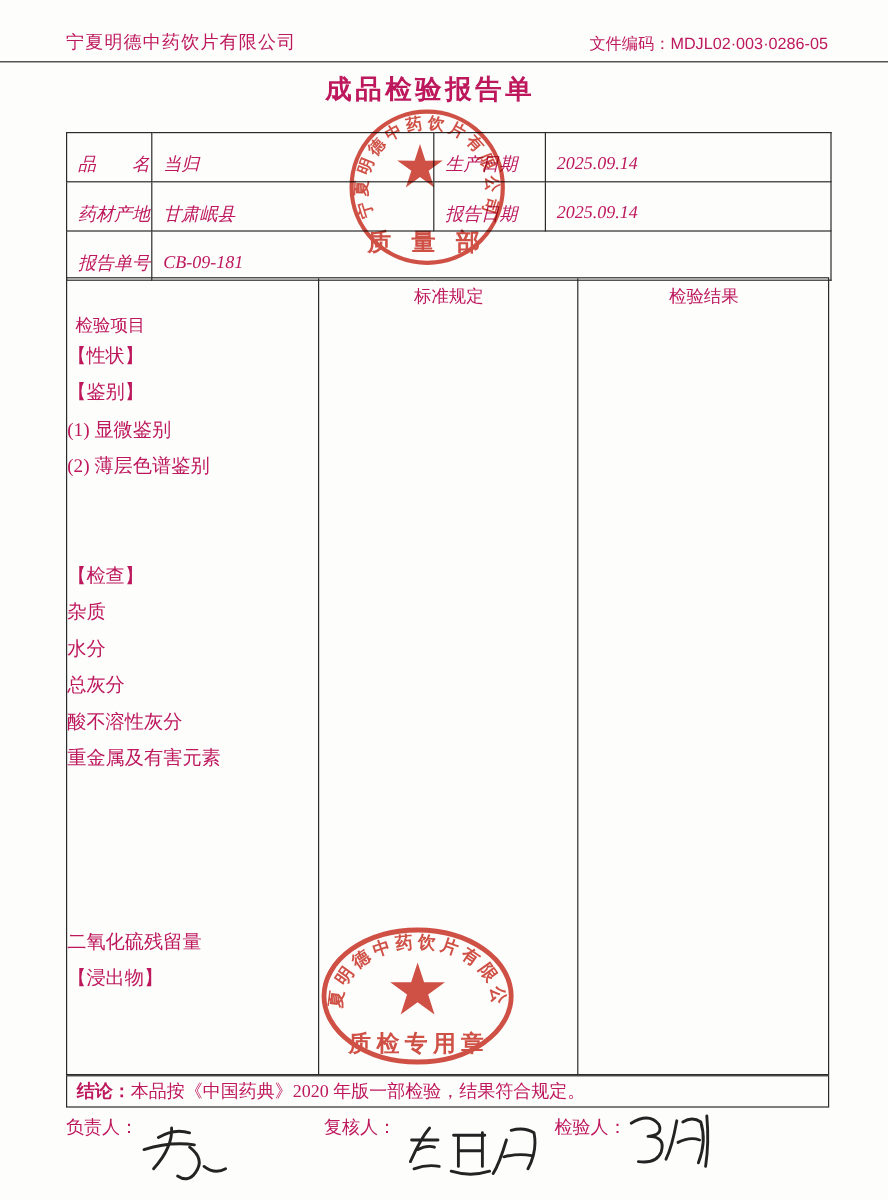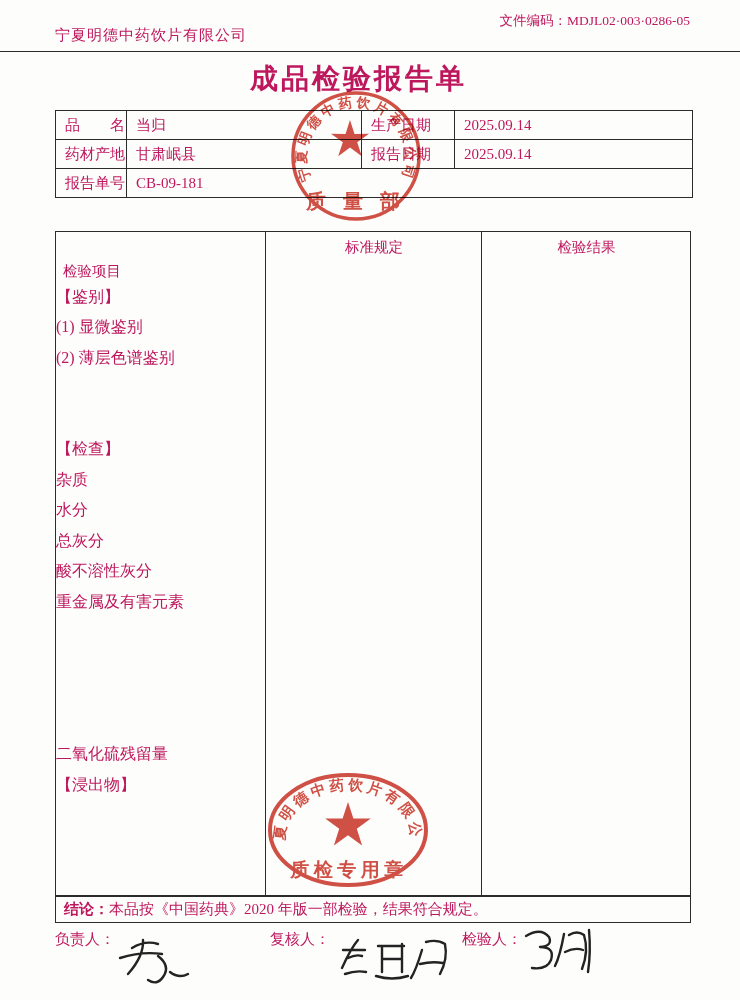--- a/index.html
+++ b/index.html
@@ -2,27 +2,27 @@
 <html><head>
 <meta charset="utf-8">
 <style>
   html,body{margin:0;padding:0;background:#e8e8e8;}
   .page{
     position:relative;width:740px;height:1000px;background:#fdfdfc;
     font-family:"Liberation Serif","DejaVu Serif",serif;color:#be185d;
     overflow:hidden;margin:0 auto;
   }
   .company{position:absolute;left:55px;top:26px;font-size:15px;letter-spacing:1px;}
-  .doccode{position:absolute;right:50px;top:12px;font-size:13.5px;font-family:Liberation Serif, serif;text-align:center;}
+  .doccode{position:absolute;right:50px;top:28px;font-size:13.5px;font-family:Liberation Sans, sans-serif;text-align:center;}
   .header-rule{position:absolute;left:0;top:51px;width:740px;height:1px;background:#2b2b2b;}
   .title{position:absolute;left:0;top:60px;width:717px;text-align:center;
-    font-size:28px;font-weight:bold;letter-spacing:3px;}
+    font-size:22px;font-weight:bold;letter-spacing:3px;}
   
   table.info{position:absolute;left:55px;top:110px;border-collapse:collapse;table-layout:fixed;}
-  table.info td{border:1px solid #2b2b2b;height:28px;padding:0 0 0 9px;font-size:15px;vertical-align:middle;white-space:nowrap;}
+  table.info td{border:1px solid #2b2b2b;height:28px;padding:12px 0 0 9px;font-size:15px;vertical-align:middle;white-space:nowrap;font-style:italic;}
   td.w1{width:61px;} td.w2{width:225px;margin-left:11px;} td.w3{width:83px;} td.w4{width:228px;}
   
   .main{position:absolute;left:55px;top:231px;width:636px;height:665px;border:1px solid #2b2b2b;box-sizing:border-box;}
   .vline{position:absolute;top:0;bottom:0;width:1px;background:#2b2b2b;}
   .v1{left:209px;} .v2{left:425px;}
   .th{position:absolute;top:6px;font-size:14.5px;}
   .th1{left:7px;width:200px;text-align:left;margin-top:24px;}
   .th2{left:210px;width:216px;text-align:center;}
   .th3{left:426px;width:209px;text-align:center;}
   .tbody{position:absolute;left:0;top:50px;width:636px;}
@@ -72,20 +72,21 @@
   </tbody>
     </table>
 
   <div class="main">
     <div class="vline v1"></div>
     <div class="vline v2"></div>
     <div class="th th1">检验项目</div>
     <div class="th th2">标准规定</div>
     <div class="th th3">检验结果</div>
     <div class="tbody" id="table-body">
+    <div class="trow">【性状】</div>
 
     <div class="trow">【鉴别】</div>
 
     <div class="trow">(1) 显微鉴别</div>
 
     <div class="trow">(2) 薄层色谱鉴别</div>
 
     <div class="trow"></div>
 
     <div class="trow"></div>

